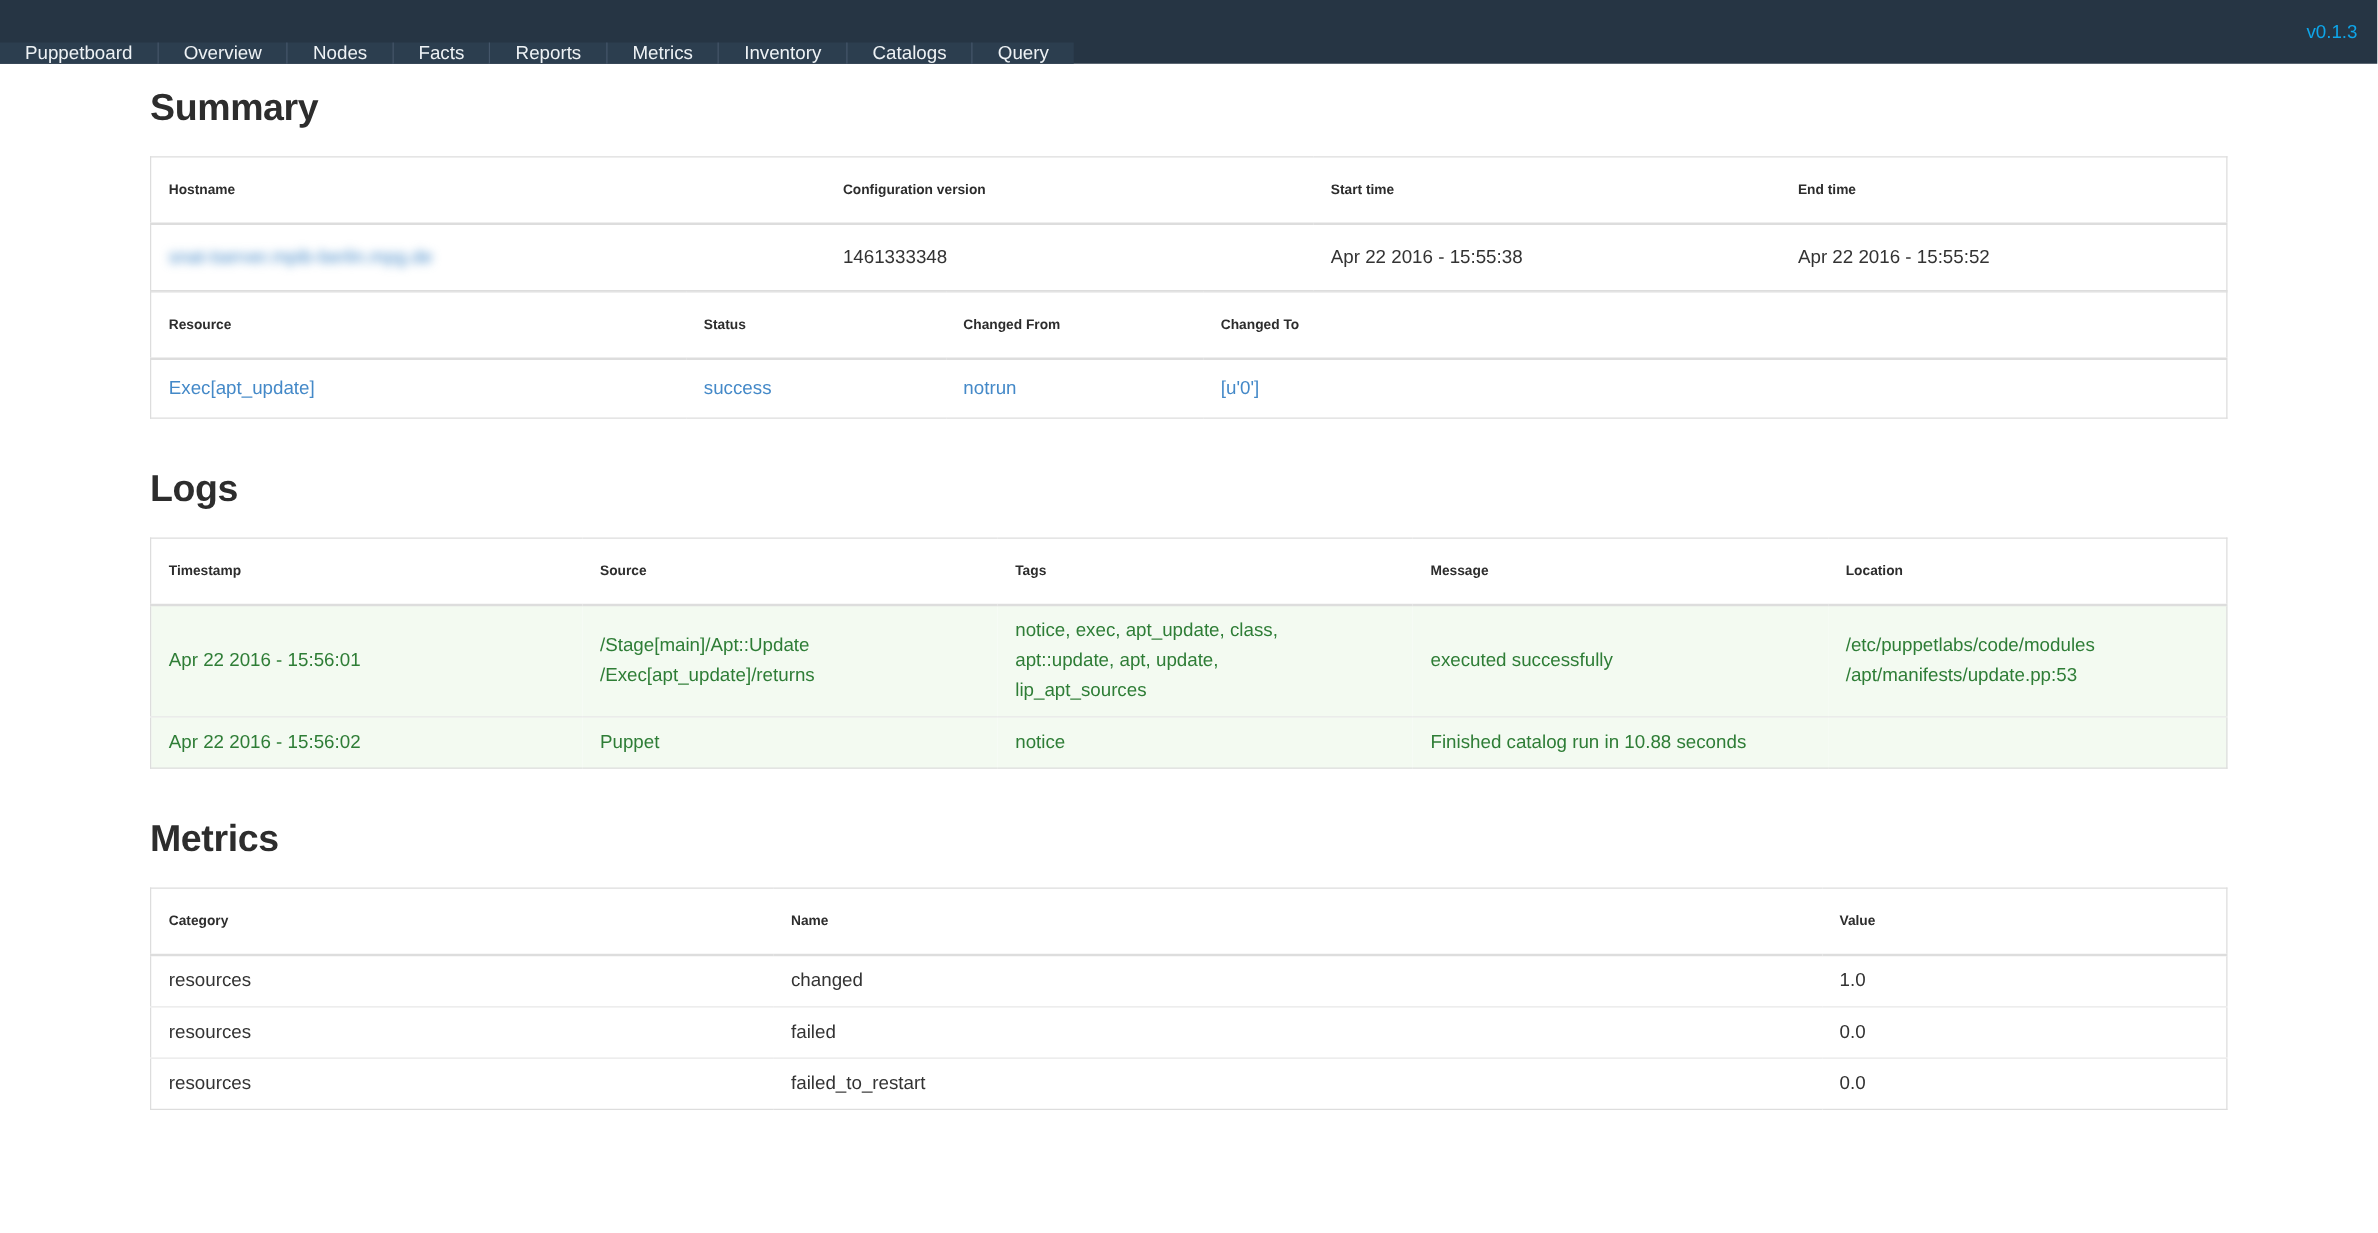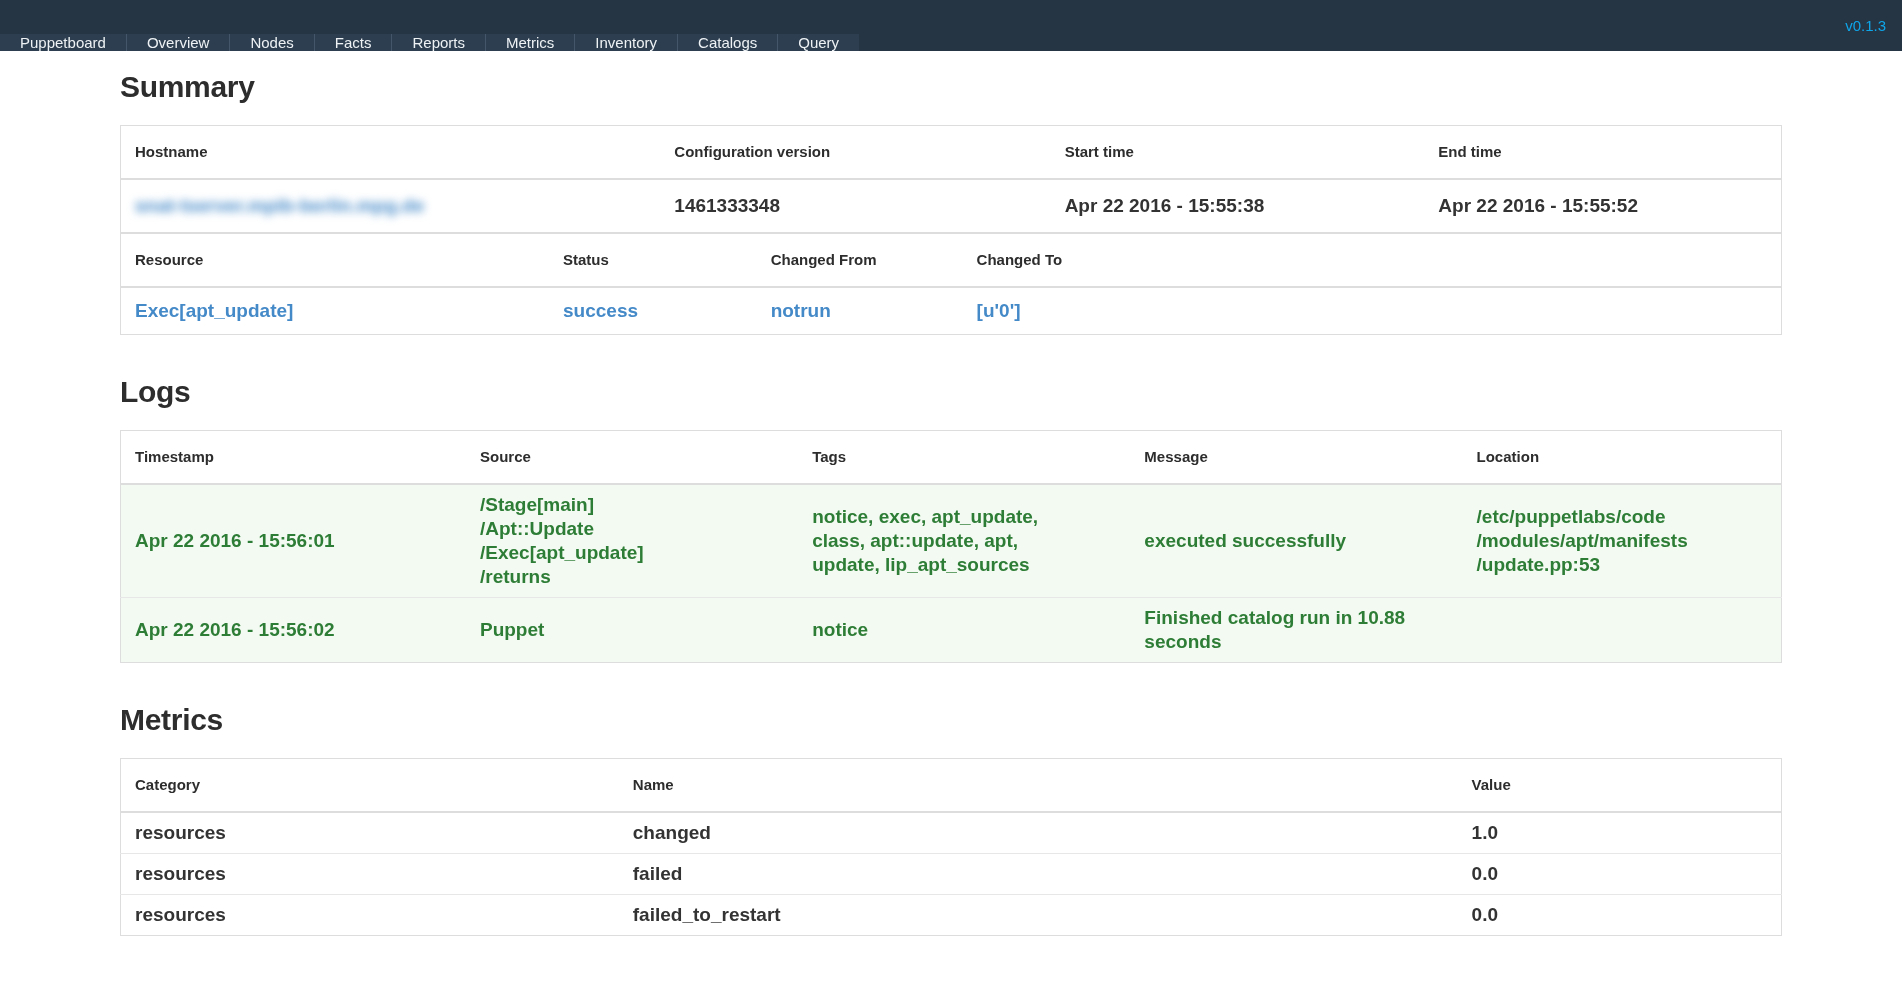--- a/index.html
+++ b/index.html
@@ -66,34 +66,33 @@
 
   
   table {
     width: 100%;
     border-collapse: collapse;
     border: 1px solid #ddd;
     table-layout: fixed;
   }
   th {
     text-align: left;
-    font-size: 15px;
+    font-size: 11px;
     line-height: 24px;
     color: #2d2d2d;
     font-weight: bold;
     padding: 14px 14px;
     border-bottom: 2px solid #ddd;
   }
   td {
-    font-size: 19px;
+    font-size: 15px;
     line-height: 24px;
     vertical-align: middle;
     padding: 14px 14px;
     border-top: 1px solid #e7e7e7;
-    font-weight: bold;
   }
   .table-events td { padding: 11px 14px; }
   .table-logs td, .table-metrics td { padding: 8px 14px; }
 
   a { color: #4489c8; text-decoration: none; cursor: pointer; }
 
   .redacted { filter: blur(4px); }
 
   .table-logs td { color: #2e7d36; background: #f3faf1; }
   .table-logs td, .table-logs th { overflow-wrap: break-word; }

